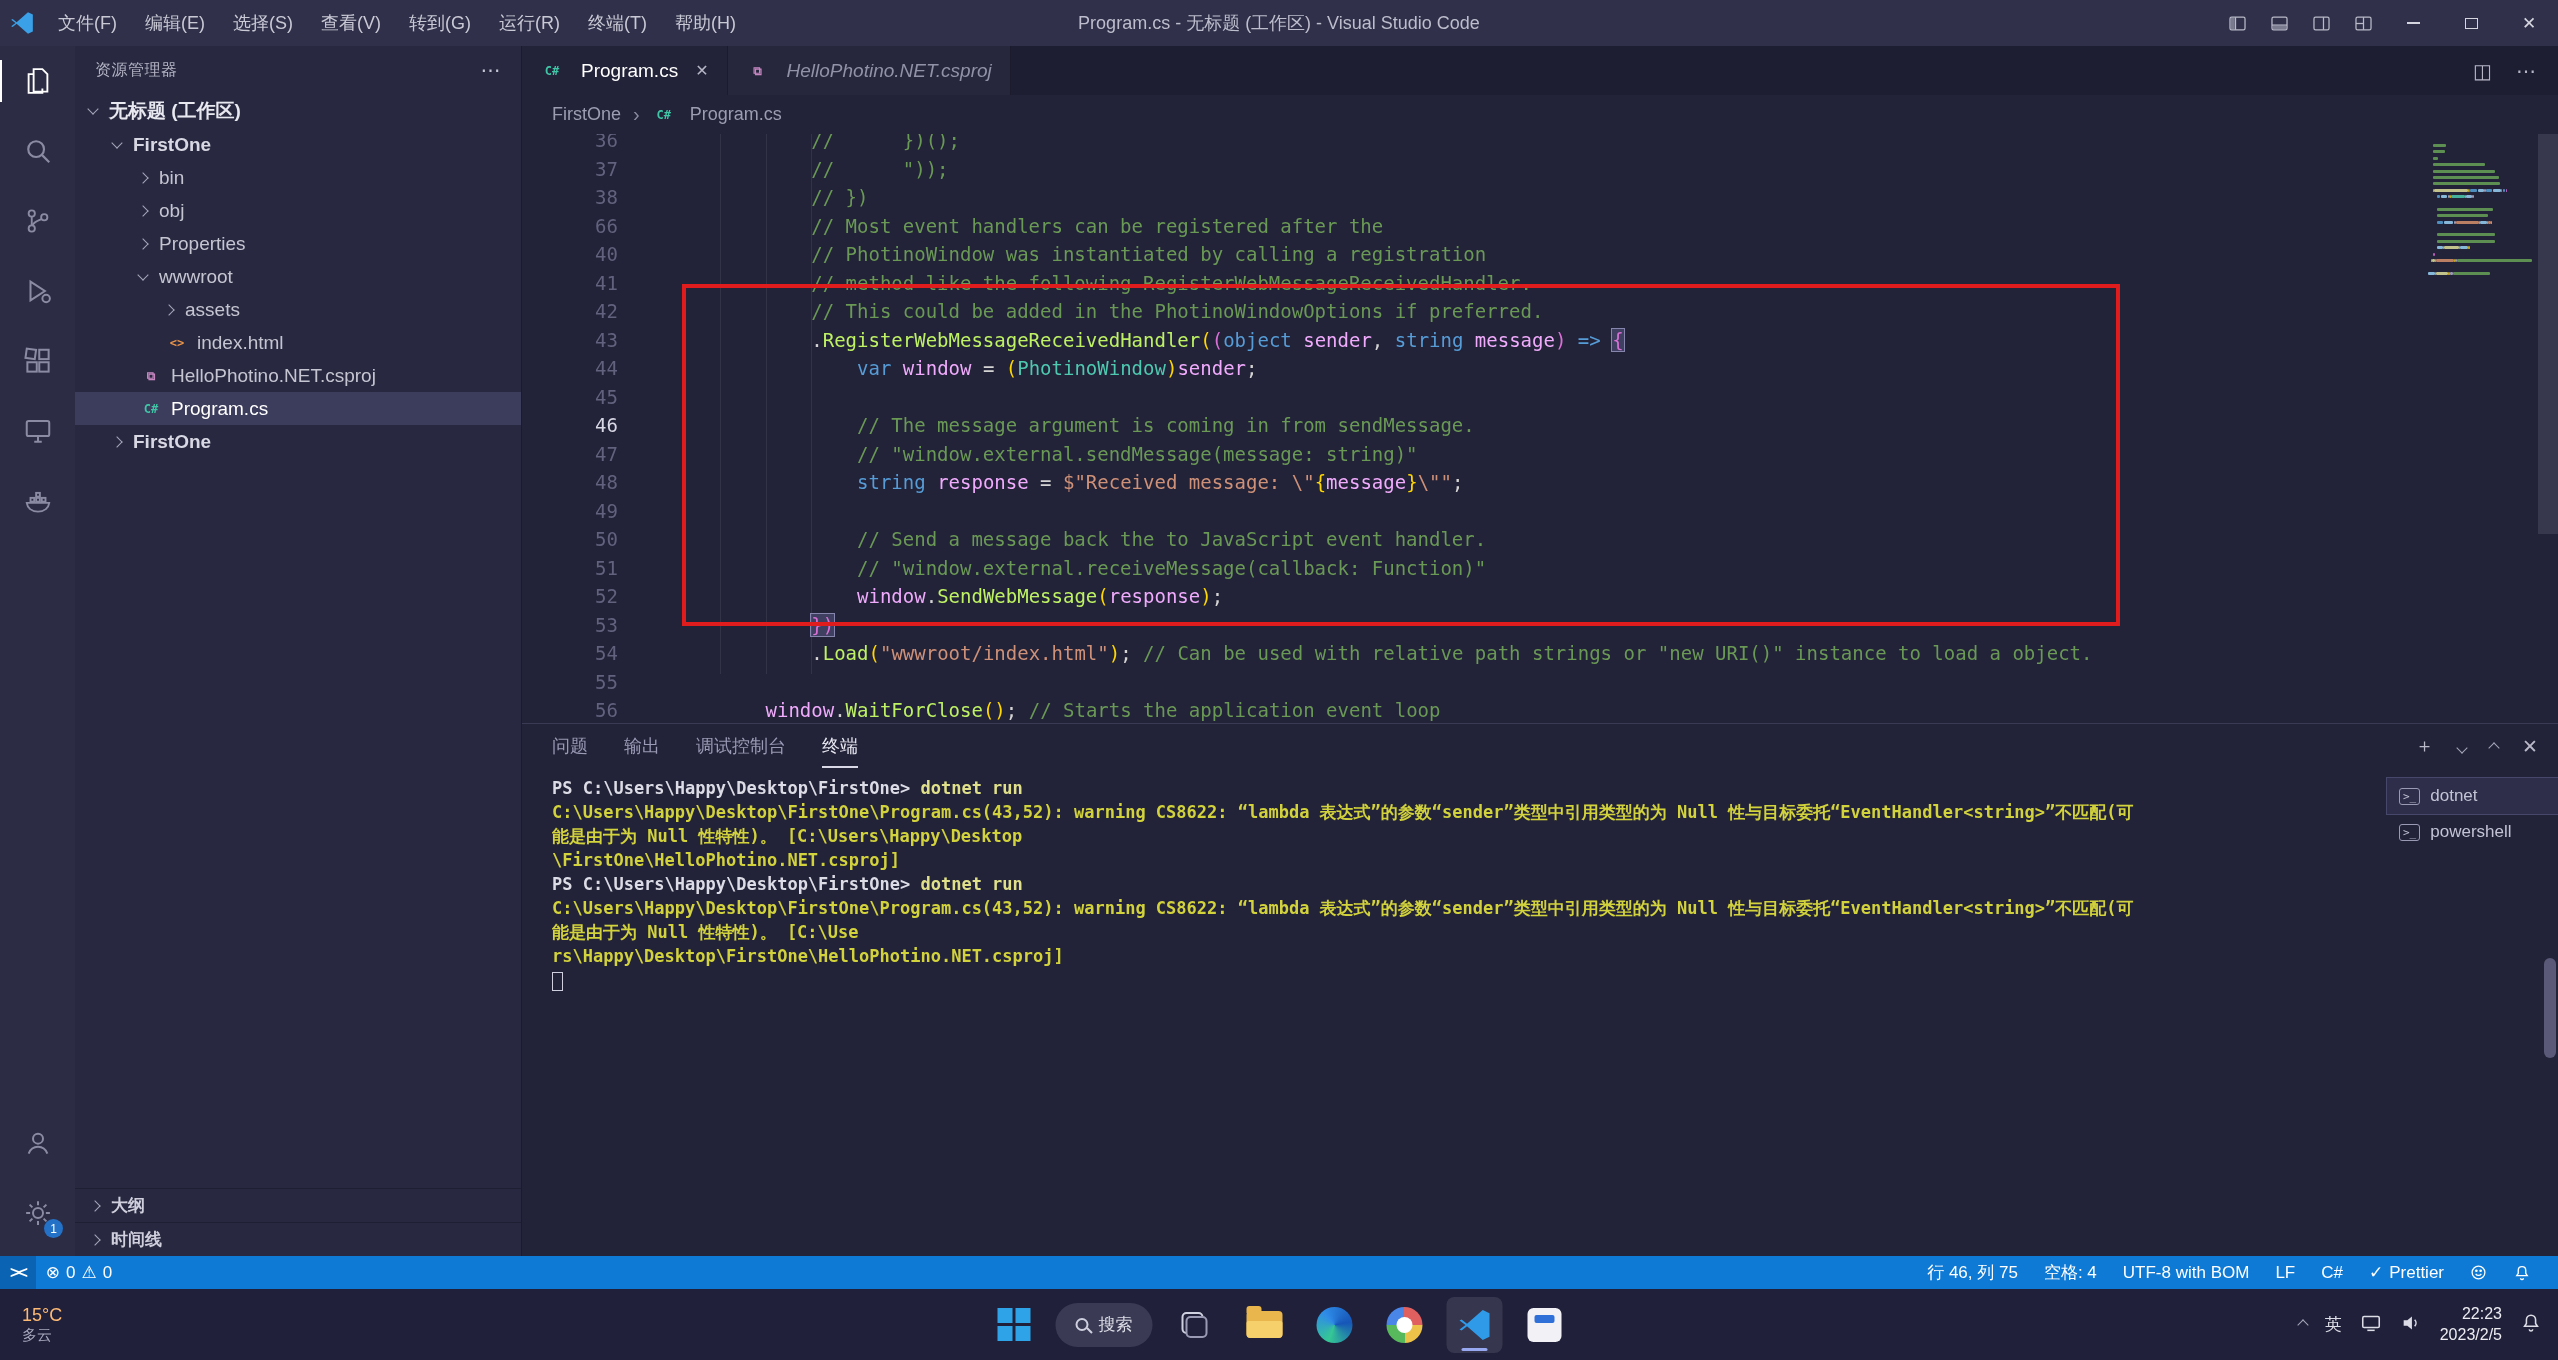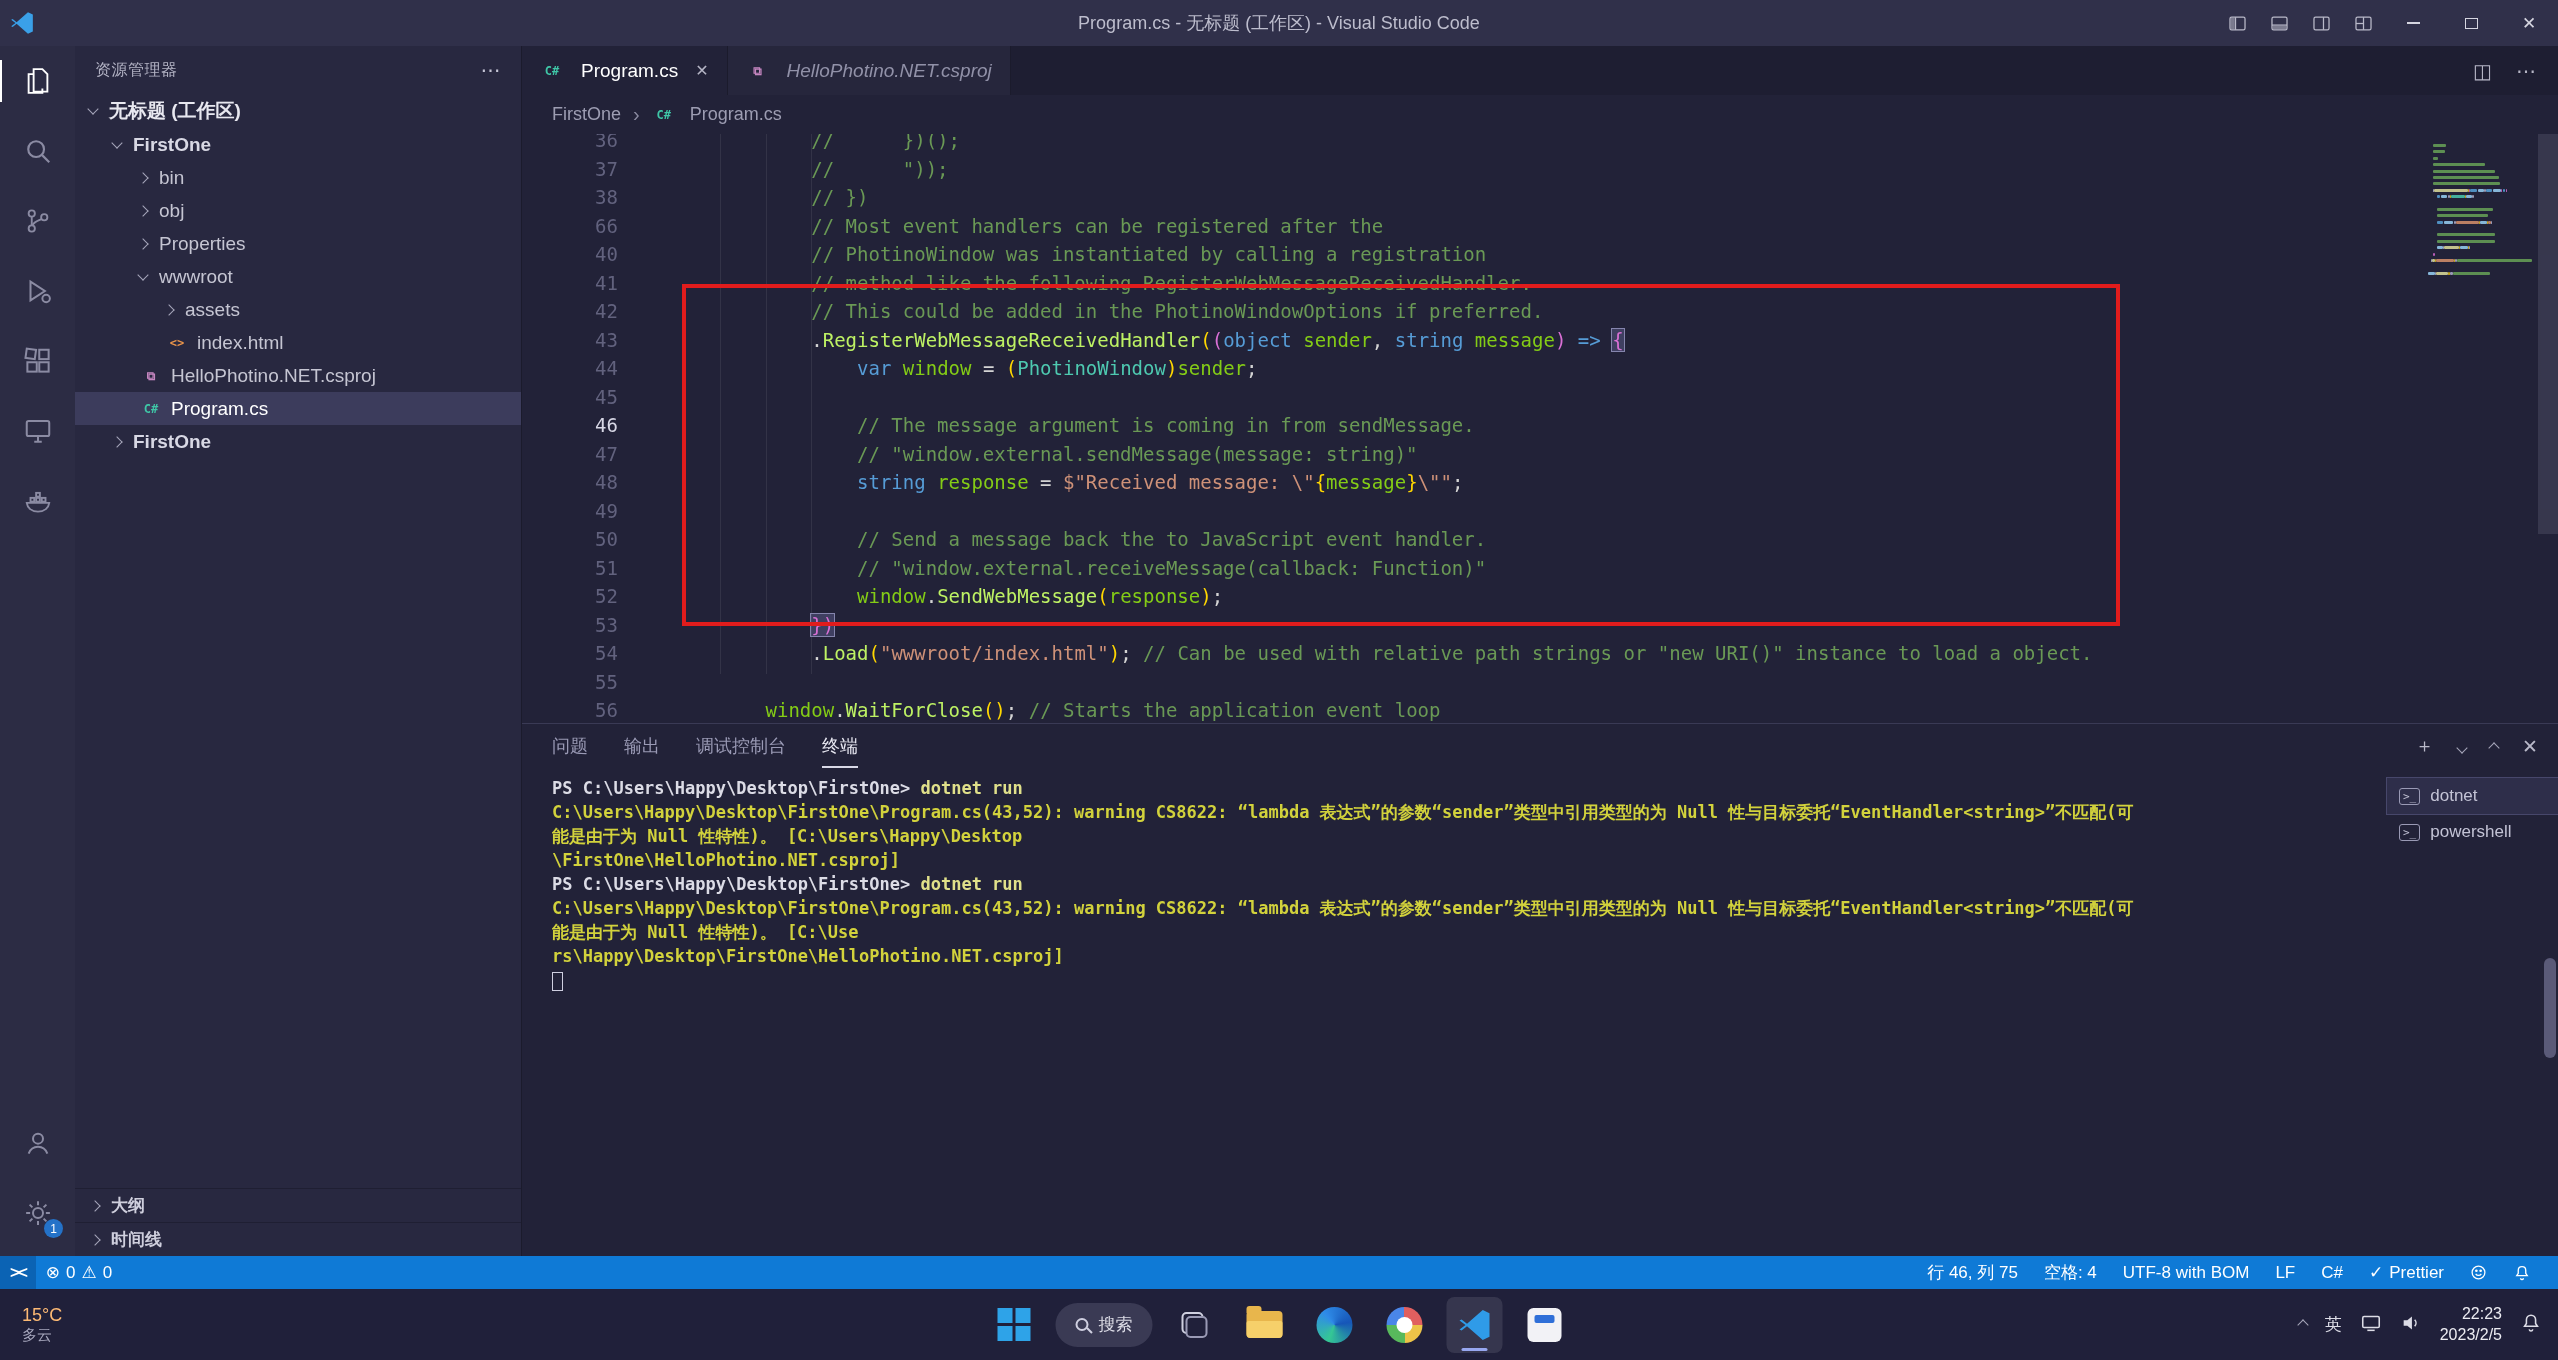--- a/index.html
+++ b/index.html
@@ -59,21 +59,21 @@
   .breadcrumb{height:39px;display:flex;align-items:center;background:#222238;font-size:18px;color:#9d9db2;padding-left:30px;gap:12px;flex-shrink:0;}
   .bc-sep{font-size:20px;color:#8a8aa0;}
 
   .editor{flex:1;position:relative;background:#222238;overflow:hidden;
     font-family:"DejaVu Sans Mono",monospace;font-size:19px;line-height:28.5px;min-height:0;}
   .code-lines{position:absolute;top:-8px;left:0;right:40px;}
   .code-line{display:flex;height:28.5px;}
   .code-line.current .ln{color:#d8d8e6;}
   .ln{width:96px;text-align:right;color:#62627e;flex-shrink:0;user-select:none;}
   .ct{padding-left:56px;white-space:pre;}
-  .tk-cm{color:#6a9955;}.tk-k{color:#569cd6;}.tk-t{color:#4ec9b0;}.tk-v{color:#84cc16;text-align:right;}
+  .tk-cm{color:#6a9955;}.tk-k{color:#569cd6;}.tk-t{color:#4ec9b0;}.tk-v{color:#f0abfc;text-align:right;}
   .tk-s{color:#ce9178;}.tk-m{color:#bef264;}.tk-p{color:#d4d4d4;}
   .tk-b1{color:#ffd700;}.tk-b2{color:#da70d6;}
   .tk-hl{color:#da70d6;background:rgba(110,110,165,.38);box-shadow:0 0 0 1px #8585ad;}
   .indent-guide{position:absolute;top:0;height:540px;width:1px;background:rgba(255,255,255,.08);}
   .red-box{position:absolute;left:160px;top:150px;width:1438px;height:342px;border:4px solid #e11c1c;z-index:6;}
   .minimap{position:absolute;right:26px;top:10px;width:112px;z-index:2;}
   .mm-line{height:3px;margin-bottom:3.4px;display:flex;}
   .mm-sp{display:inline-block;height:3px;}
   .mm-bar{display:inline-block;height:3px;border-radius:1px;}
   .ed-scroll{position:absolute;right:0;top:0;width:20px;height:400px;background:rgba(130,130,155,.22);}
@@ -136,20 +136,30 @@
 <body>
 
 <div class="app">
 
   <div class="titlebar">
     <span class="vslogo">
       <svg width="26" height="26" viewBox="0 0 24 24">
           <path fill="#3aa0e8" d="M17.5 2 7 11.2 3.4 8.4 2 9l4 3-4 3 1.4.6L7 12.8 17.5 22 22 19.8V4.2z"></path>
         </svg>
     </span>
+    <div style="display:flex;height:100%;">
+        <div class="menu-item">文件(F)</div>
+        <div class="menu-item">编辑(E)</div>
+        <div class="menu-item">选择(S)</div>
+        <div class="menu-item">查看(V)</div>
+        <div class="menu-item">转到(G)</div>
+        <div class="menu-item">运行(R)</div>
+        <div class="menu-item">终端(T)</div>
+        <div class="menu-item">帮助(H)</div>
+      </div>
     <span class="tb-title">Program.cs - 无标题 (工作区) - Visual Studio Code</span>
     <div class="tb-right">
       <span class="lay-ic">
         <svg width="19" height="19" viewBox="0 0 24 24" fill="none" stroke="#b9b9c9" stroke-width="1.6">
             <rect x="2.5" y="4" width="19" height="16" rx="2"></rect>
             <line x1="9.5" y1="4" x2="9.5" y2="20"></line>
             <rect x="3.5" y="5" width="5" height="14" fill="#b9b9c9" stroke="none" opacity=".55"></rect>
           </svg>
       </span>
       <span class="lay-ic">

